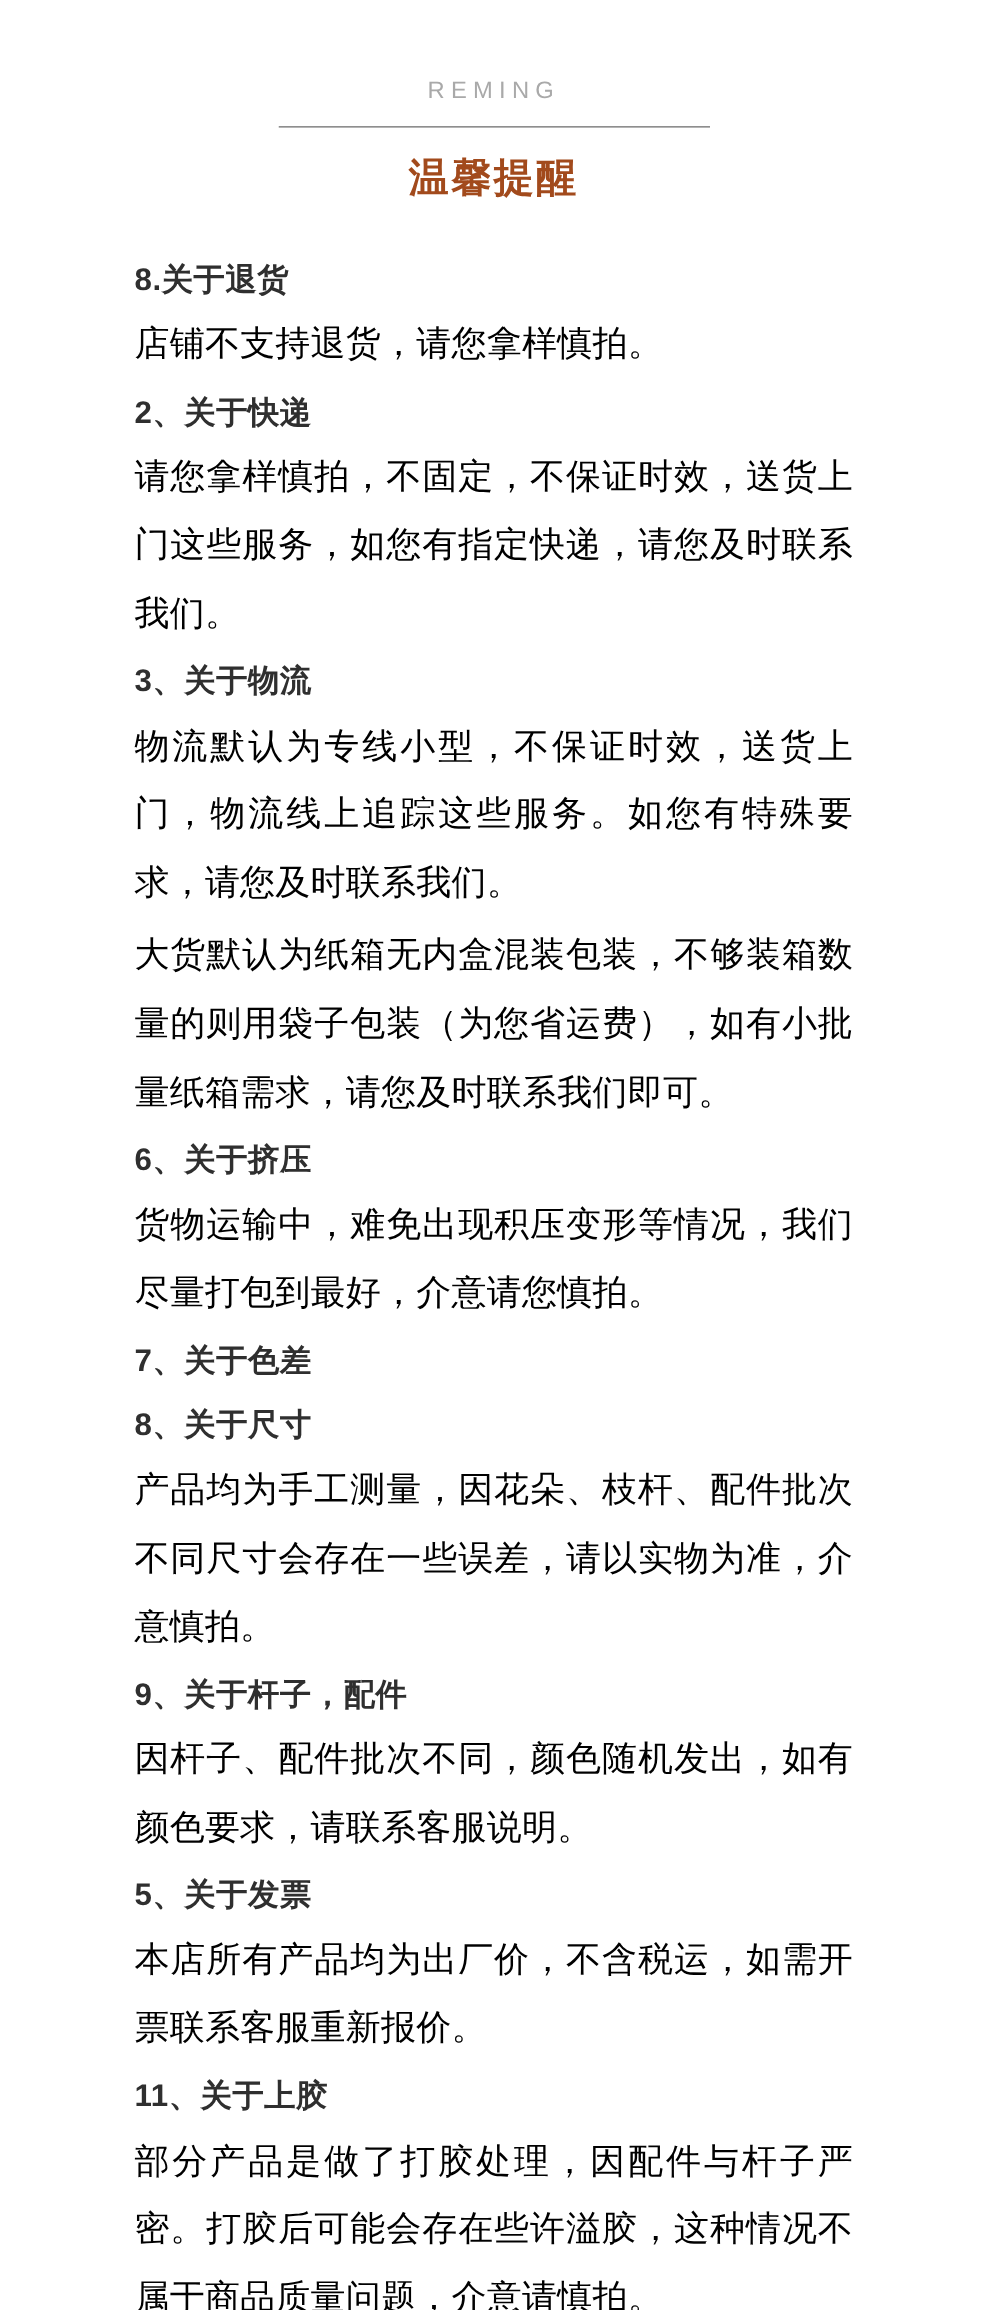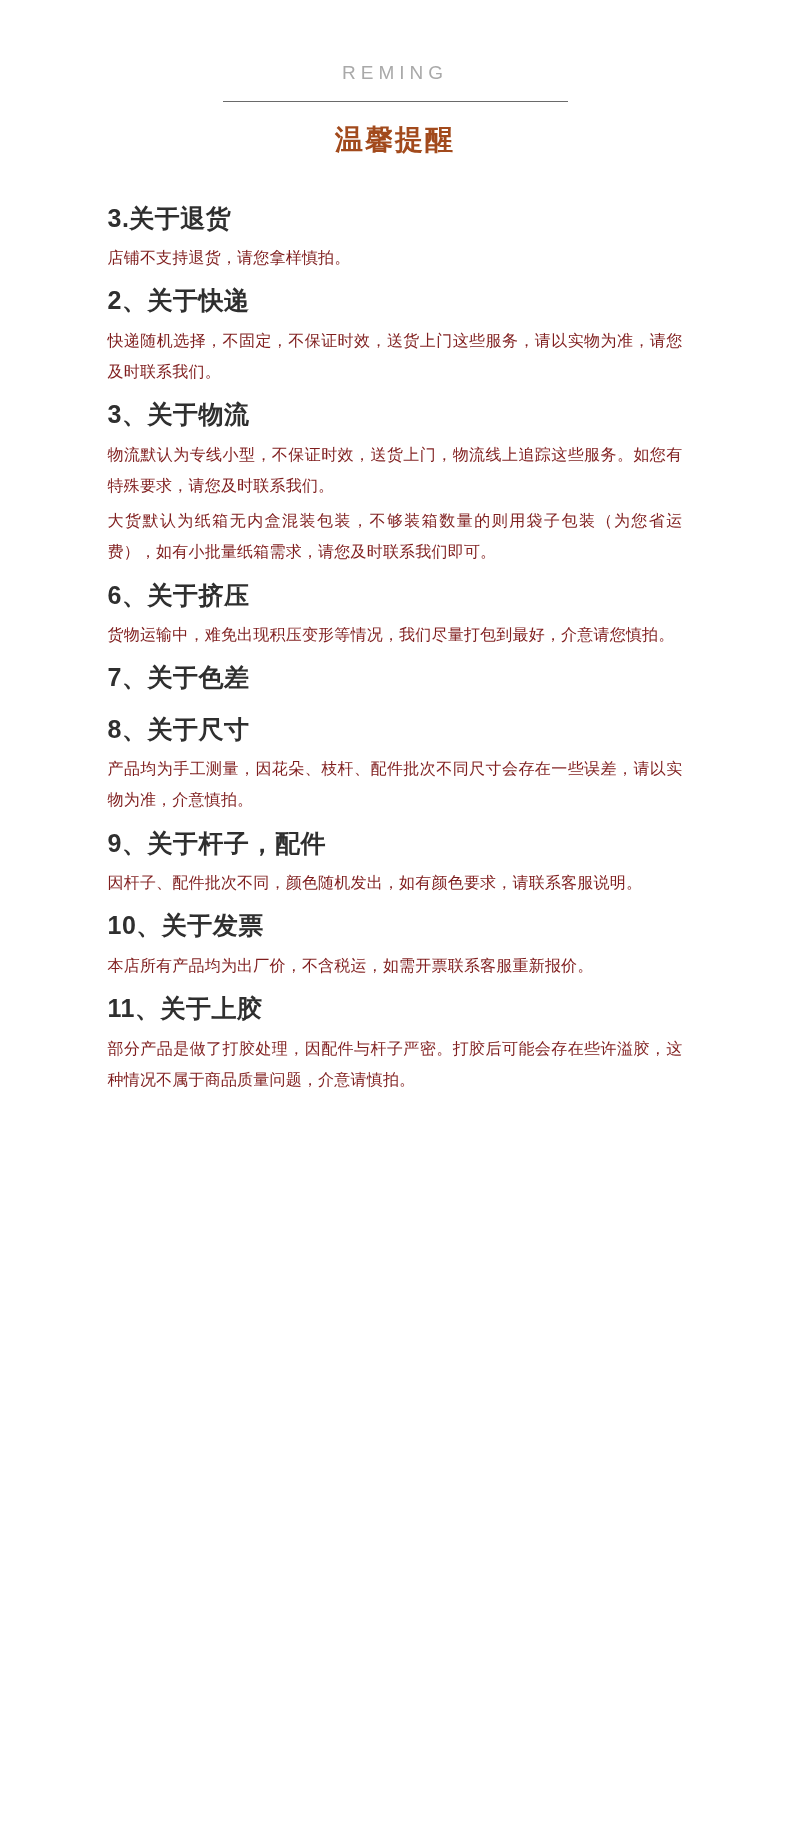--- a/index.html
+++ b/index.html
@@ -32,69 +32,69 @@
     line-height: 1.2;
   }
   .rule {
     width: 345px;
     height: 1px;
     background: #6a6a6a;
     margin: 16px auto 0 auto;
   }
   .title {
     margin-top: 19px;
-    font-size: 28px;
+    font-size: 32px;
     font-weight: 700;
     color: #a24a1c;
     letter-spacing: 2px;
   }
   .content {
     margin-top: 36px;
     padding: 0 55px 60px 55px;
     box-sizing: border-box;
   }
   .sec {
     margin-bottom: 4px;
   }
   .sec-title {
     font-size: 25px;
     font-weight: 700;
     color: #2f2f2f;
     line-height: 1.9;
     letter-spacing: 0.5px;
   }
   .sec-body {
-    font-size: 16px;
-    color: #7f1d1d;
+    font-size: 28px;
+    color: #000000;
     line-height: 1.95;
     letter-spacing: 0.2px;
     text-align: justify;
   }
 </style>
 </head>
 <body>
 
 <div class="page">
 
   <div class="header">
     <div class="brand">REMING</div>
     <div class="rule"></div>
     <div class="title">温馨提醒</div>
   </div>
 
   <div class="content">
 
     <div class="sec">
-      <div class="sec-title">3.关于退货</div>
+      <div class="sec-title">8.关于退货</div>
       <div class="sec-body">店铺不支持退货，请您拿样慎拍。</div>
     </div>
 
     <div class="sec">
       <div class="sec-title">2、关于快递</div>
-      <div class="sec-body">快递随机选择，不固定，不保证时效，送货上门这些服务，请以实物为准，请您及时联系我们。</div>
+      <div class="sec-body">请您拿样慎拍，不固定，不保证时效，送货上门这些服务，如您有指定快递，请您及时联系我们。</div>
     </div>
 
     <div class="sec">
       <div class="sec-title">3、关于物流</div>
       <div class="sec-body">物流默认为专线小型，不保证时效，送货上门，物流线上追踪这些服务。如您有特殊要求，请您及时联系我们。</div>
     </div>
 
 
     <div class="sec">
       <div class="sec-body">大货默认为纸箱无内盒混装包装，不够装箱数量的则用袋子包装（为您省运费），如有小批量纸箱需求，请您及时联系我们即可。</div>
@@ -113,21 +113,21 @@
       <div class="sec-title">8、关于尺寸</div>
       <div class="sec-body">产品均为手工测量，因花朵、枝杆、配件批次不同尺寸会存在一些误差，请以实物为准，介意慎拍。</div>
     </div>
 
     <div class="sec">
       <div class="sec-title">9、关于杆子，配件</div>
       <div class="sec-body">因杆子、配件批次不同，颜色随机发出，如有颜色要求，请联系客服说明。</div>
     </div>
 
     <div class="sec">
-      <div class="sec-title">10、关于发票</div>
+      <div class="sec-title">5、关于发票</div>
       <div class="sec-body">本店所有产品均为出厂价，不含税运，如需开票联系客服重新报价。</div>
     </div>
 
     <div class="sec">
       <div class="sec-title">11、关于上胶</div>
       <div class="sec-body">部分产品是做了打胶处理，因配件与杆子严密。打胶后可能会存在些许溢胶，这种情况不属于商品质量问题，介意请慎拍。</div>
     </div>
 
   </div>
 </div>

